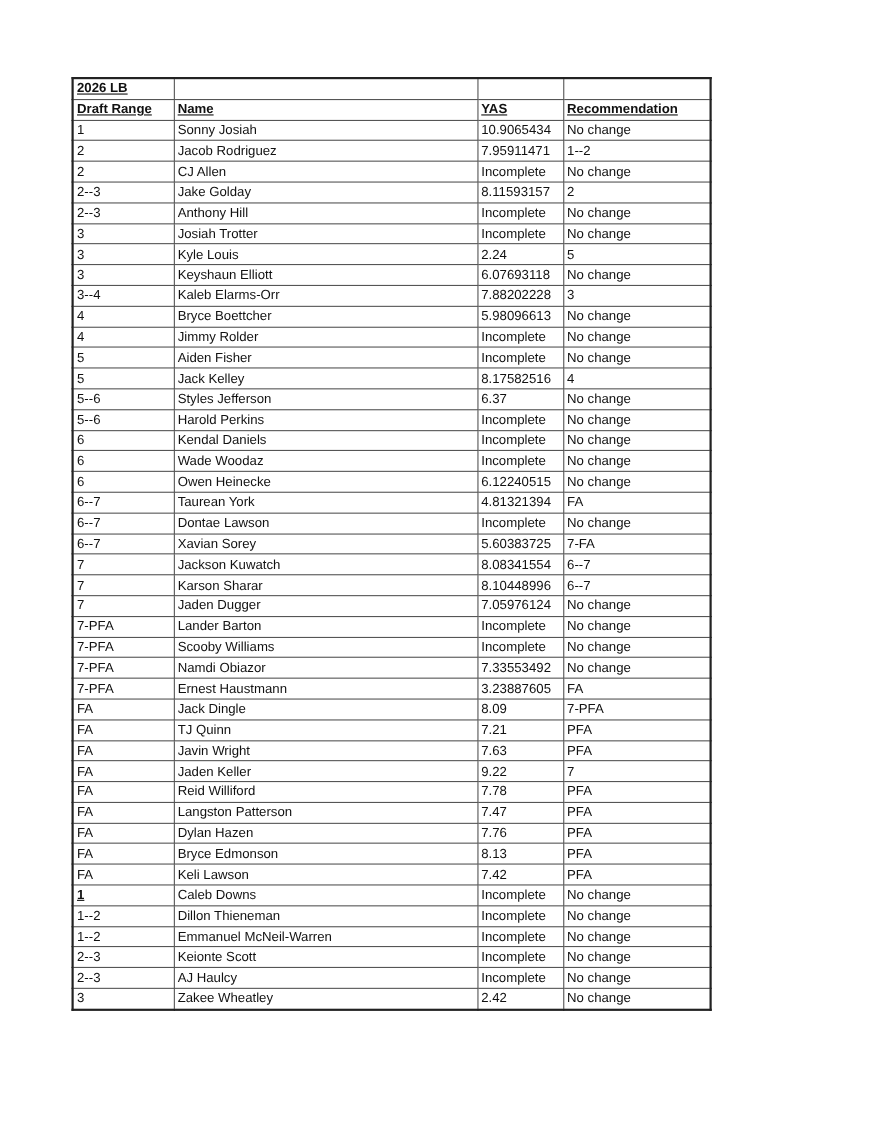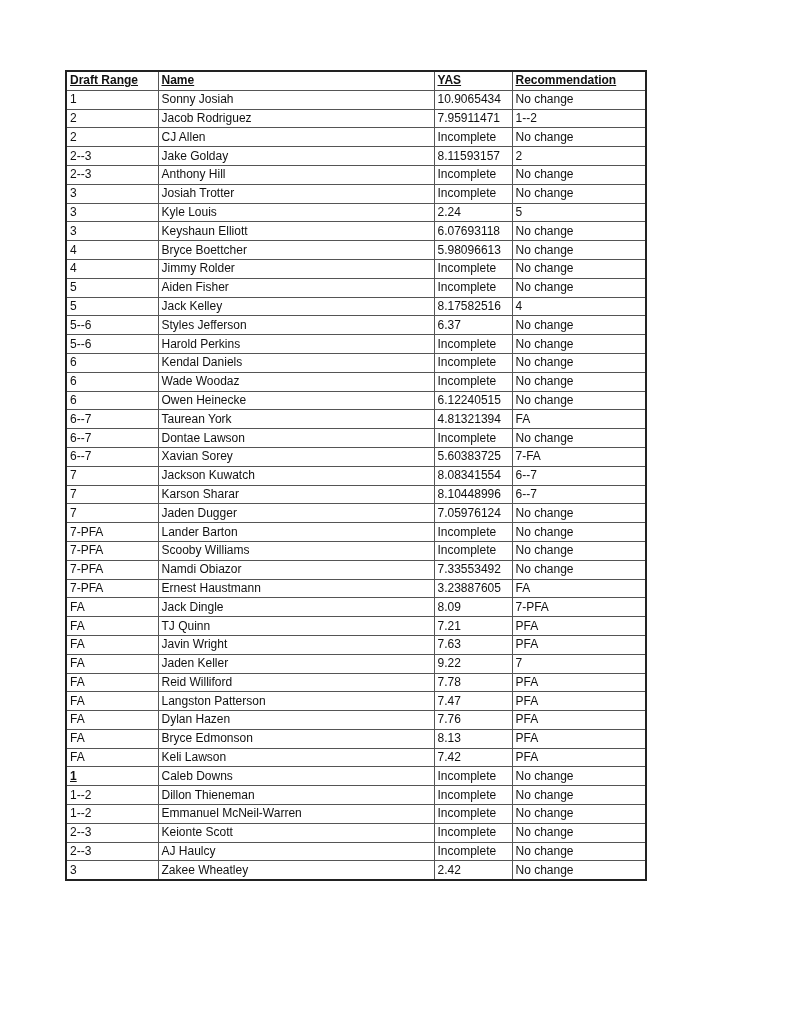--- a/index.html
+++ b/index.html
@@ -17,20 +17,26 @@
 
 <table class="sheet">
   <colgroup>
       <col class="c1">
       <col class="c2">
       <col class="c3">
       <col class="c4">
     </colgroup>
   <tbody id="tbody">
     <tr>
+      <td class="bu">2026 LB</td>
+      <td></td>
+        <td></td>
+        <td></td>
+    </tr>
+    <tr>
       <td class="bu">Draft Range</td>
       <td class="bu">Name</td>
       <td class="bu">YAS</td>
       <td class="bu">Recommendation</td>
     </tr>
   <tr>
         <td>1</td>
         <td>Sonny Josiah</td>
         <td>10.9065434</td>
         <td>No change</td>
@@ -71,20 +77,26 @@
         <td>2.24</td>
         <td>5</td>
       </tr>
       <tr>
         <td>3</td>
         <td>Keyshaun Elliott</td>
         <td>6.07693118</td>
         <td>No change</td>
       </tr>
       <tr>
+        <td>3--4</td>
+        <td>Kaleb Elarms-Orr</td>
+        <td>7.88202228</td>
+        <td>3</td>
+      </tr>
+      <tr>
         <td>4</td>
         <td>Bryce Boettcher</td>
         <td>5.98096613</td>
         <td>No change</td>
       </tr>
       <tr>
         <td>4</td>
         <td>Jimmy Rolder</td>
         <td>Incomplete</td>
         <td>No change</td>

